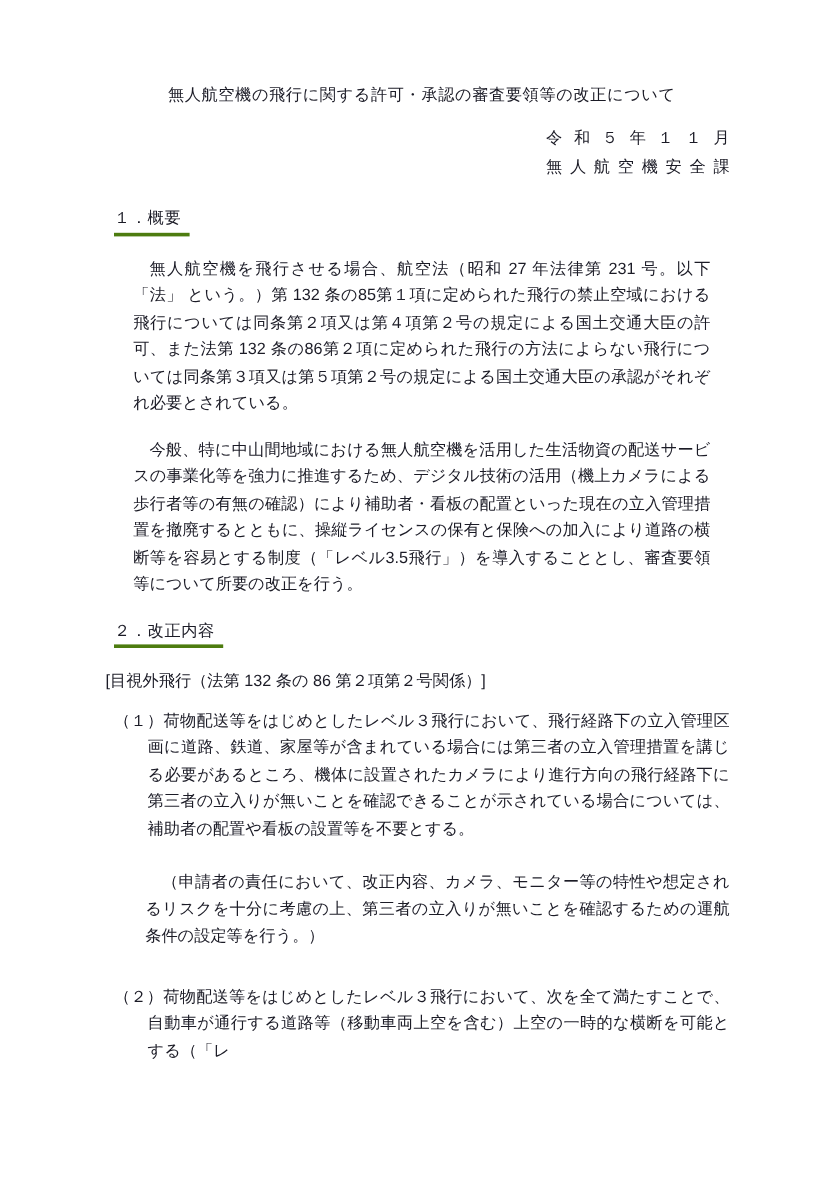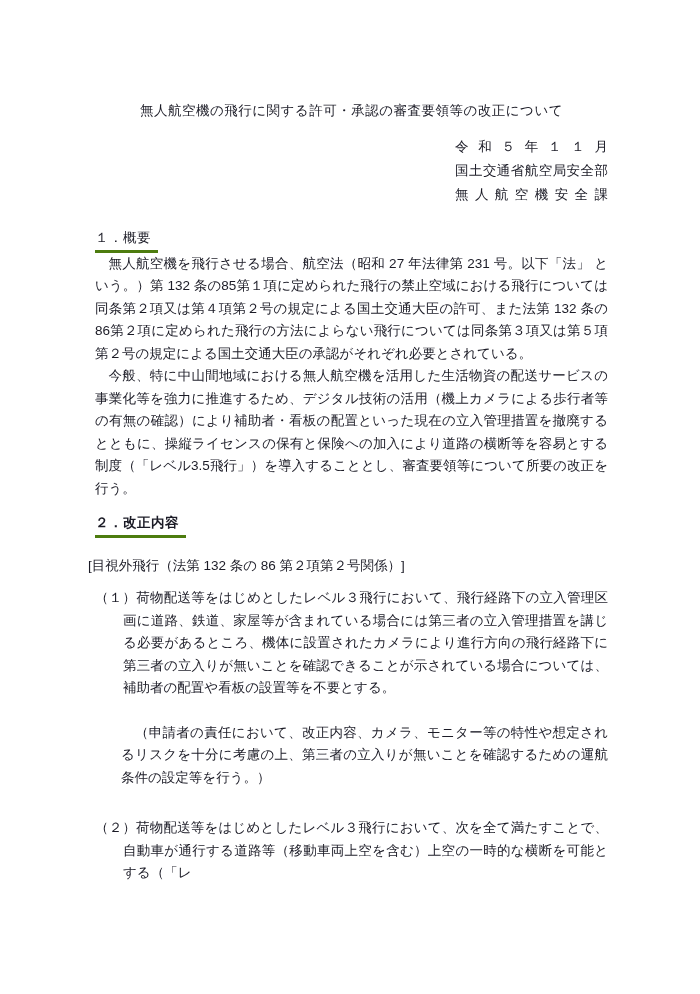--- a/index.html
+++ b/index.html
@@ -18,21 +18,21 @@
     font-size: 13.5px;
     line-height: 22.5px;
   }
   .content {
     position: absolute;
     left: 95px;
     top: 0;
     width: 513px;
   }
   .doc-title {
-    margin-top: 101px;
+    margin-top: 69px;
     text-align: center;
     line-height: 20px;
     letter-spacing: 0.5px;
     white-space: nowrap;
   }
   .hdr-right {
     margin-top: 14px;
     margin-left: auto;
     width: 153px;
     line-height: 24px;
@@ -41,31 +41,30 @@
     text-align: justify;
     text-align-last: justify;
   }
   .sec-heading {
     margin-top: 20px;
     line-height: 22.5px;
     white-space: nowrap;
   }
   .sec-heading.s2 {
     margin-top: 12px;
-    font-weight: bold;
   }
   .underlined {
     display: inline-block;
     border-bottom: 3px solid #4d7c0f;
     padding-right: 7px;
     padding-bottom: 0px;
     letter-spacing: 0.5px;
   }
   p.body {
-    margin: 0;
+    margin: 16px;
     text-align: justify;
   }
   p.body.fl-indent {
     text-indent: 13.5px;
   }
   .bracket-line {
     margin-top: 17px;
     margin-left: -7px;
     white-space: nowrap;
   }
@@ -90,21 +89,20 @@
 </head>
 <body>
 
 <div class="page">
   <div class="content">
 
     <div class="doc-title">無人航空機の飛行に関する許可・承認の審査要領等の改正について</div>
 
     <div class="hdr-right">
       <div class="hdr-line">令和５年１１月</div>
-      <div class="hdr-line">国土交通省航空局安全部</div>
       <div class="hdr-line">無人航空機安全課</div>
     </div>
 
     <div class="sec-heading">
       <span class="underlined">１．概要</span>
     </div>
 
     <p class="body fl-indent">無人航空機を飛行させる場合、航空法（昭和 27 年法律第 231 号。以下「法」 という。）第 132 条の85第１項に定められた飛行の禁止空域における飛行については同条第２項又は第４項第２号の規定による国土交通大臣の許可、また法第 132 条の86第２項に定められた飛行の方法によらない飛行については同条第３項又は第５項第２号の規定による国土交通大臣の承認がそれぞれ必要とされている。</p>
 
 

